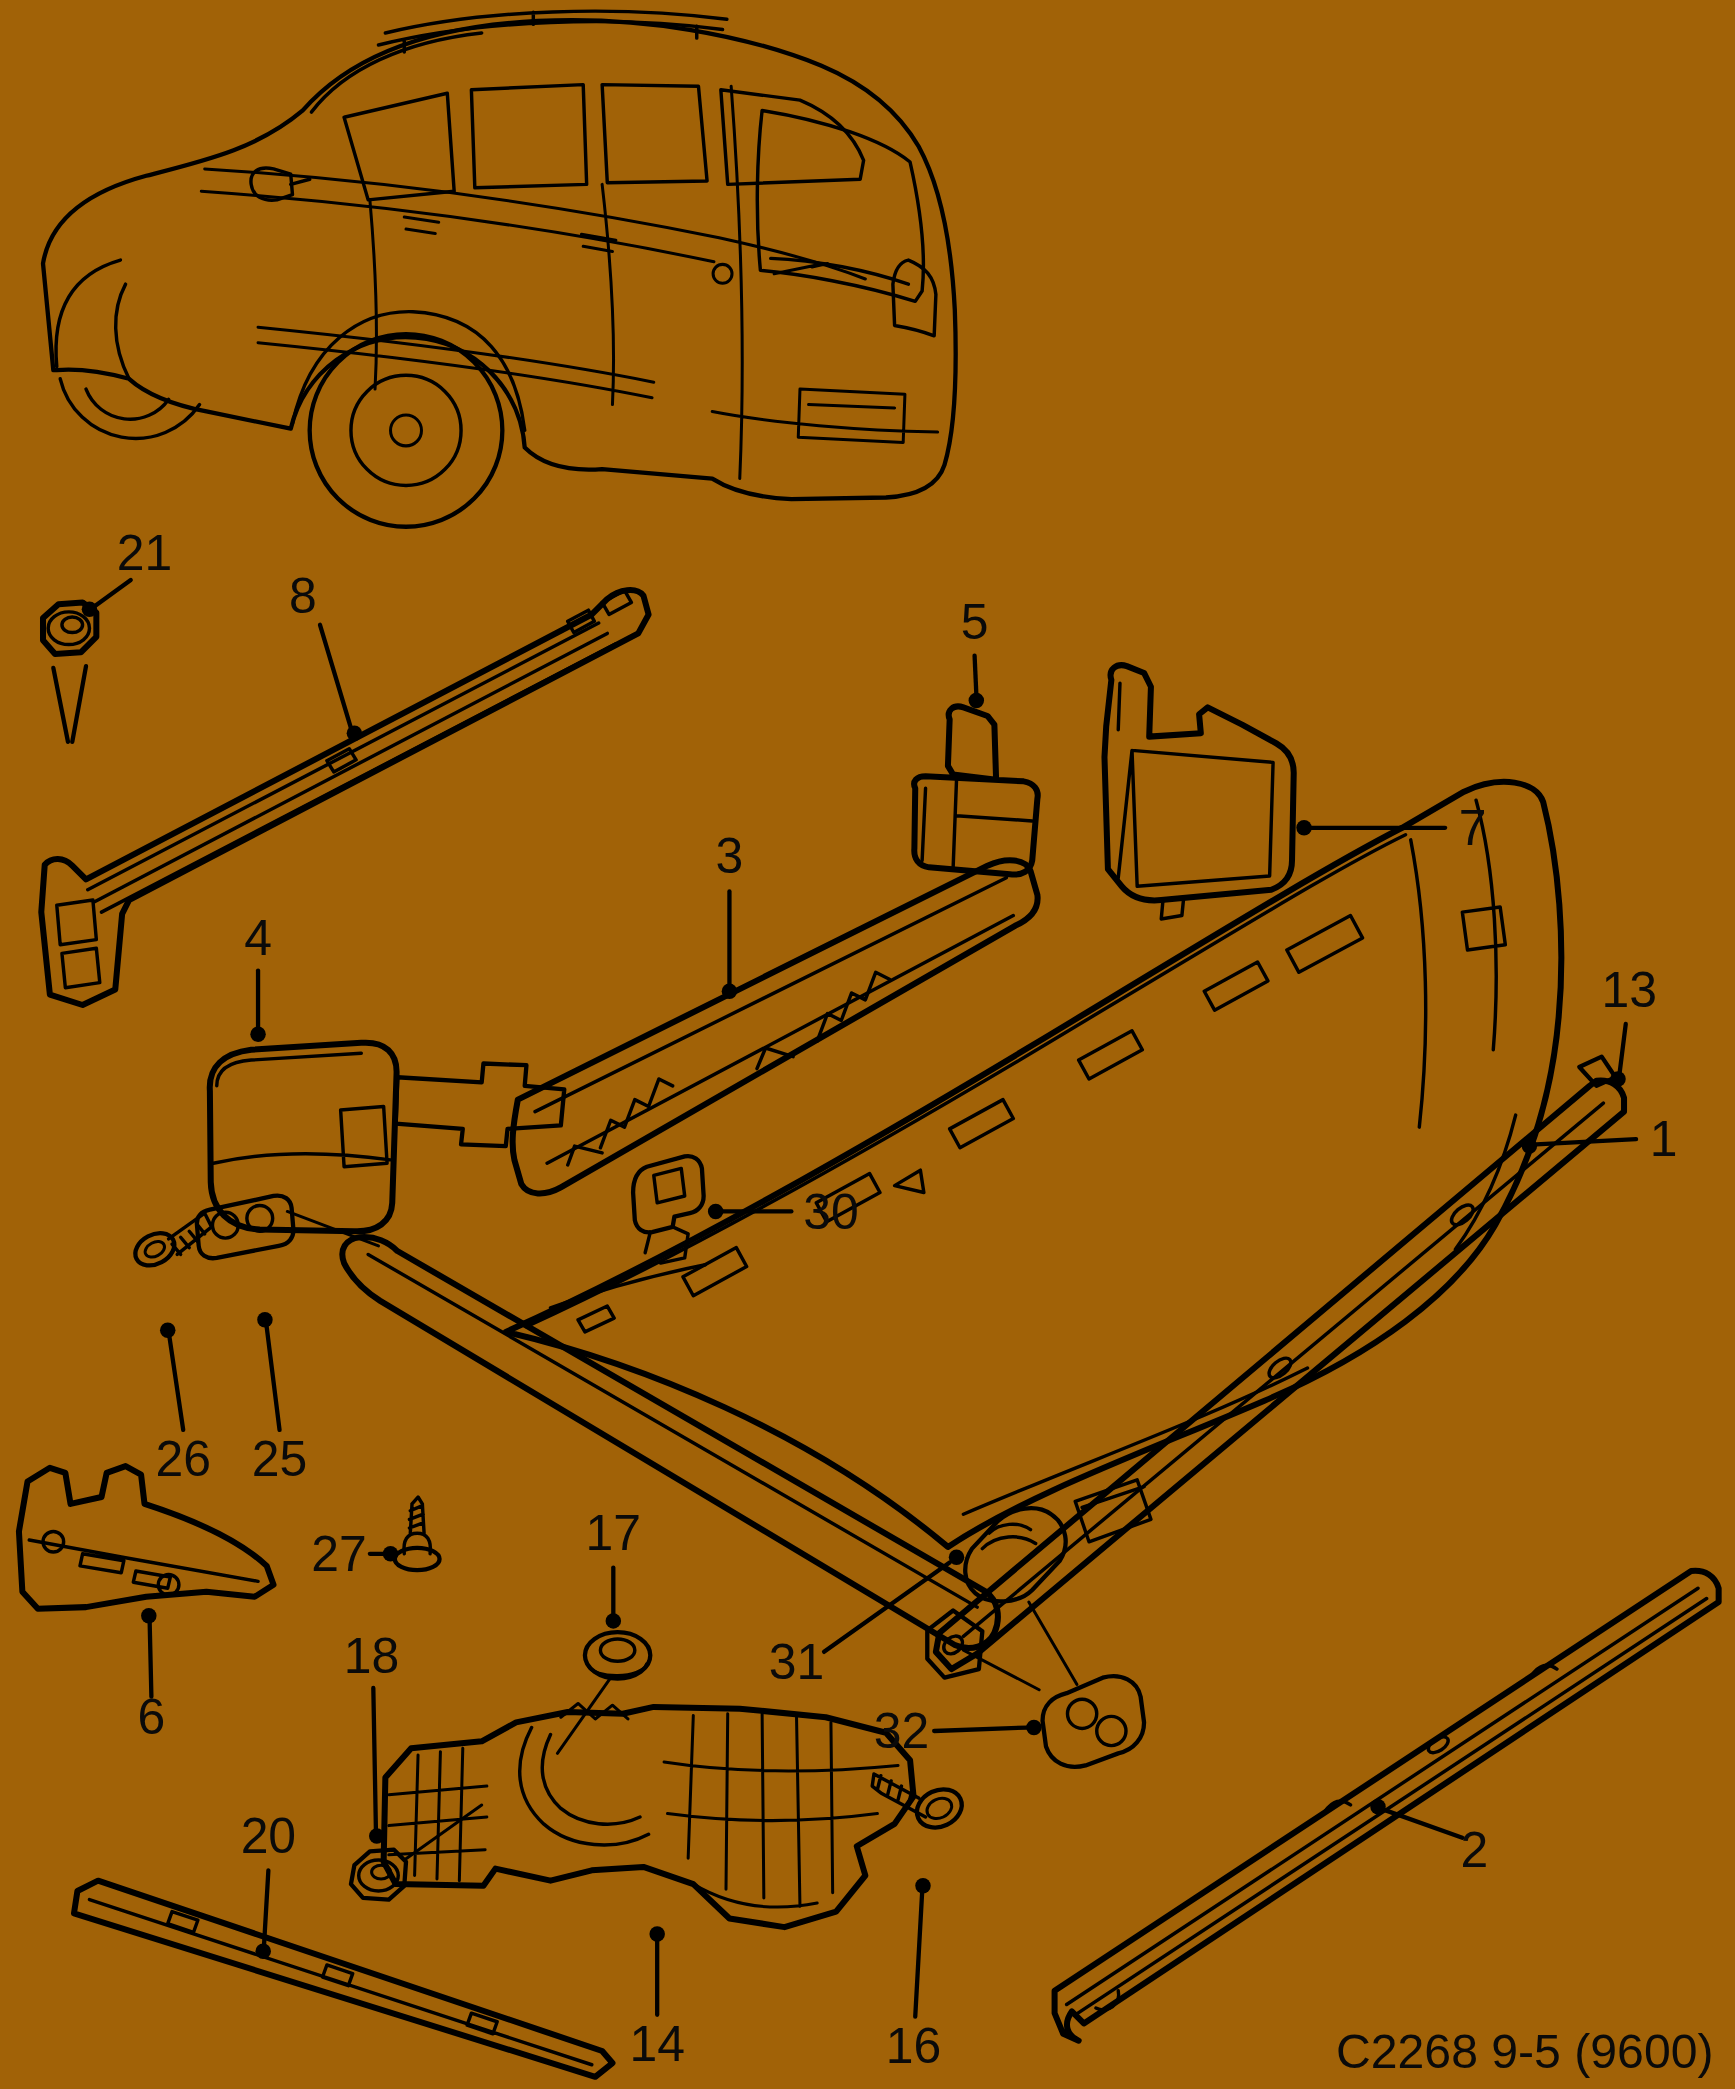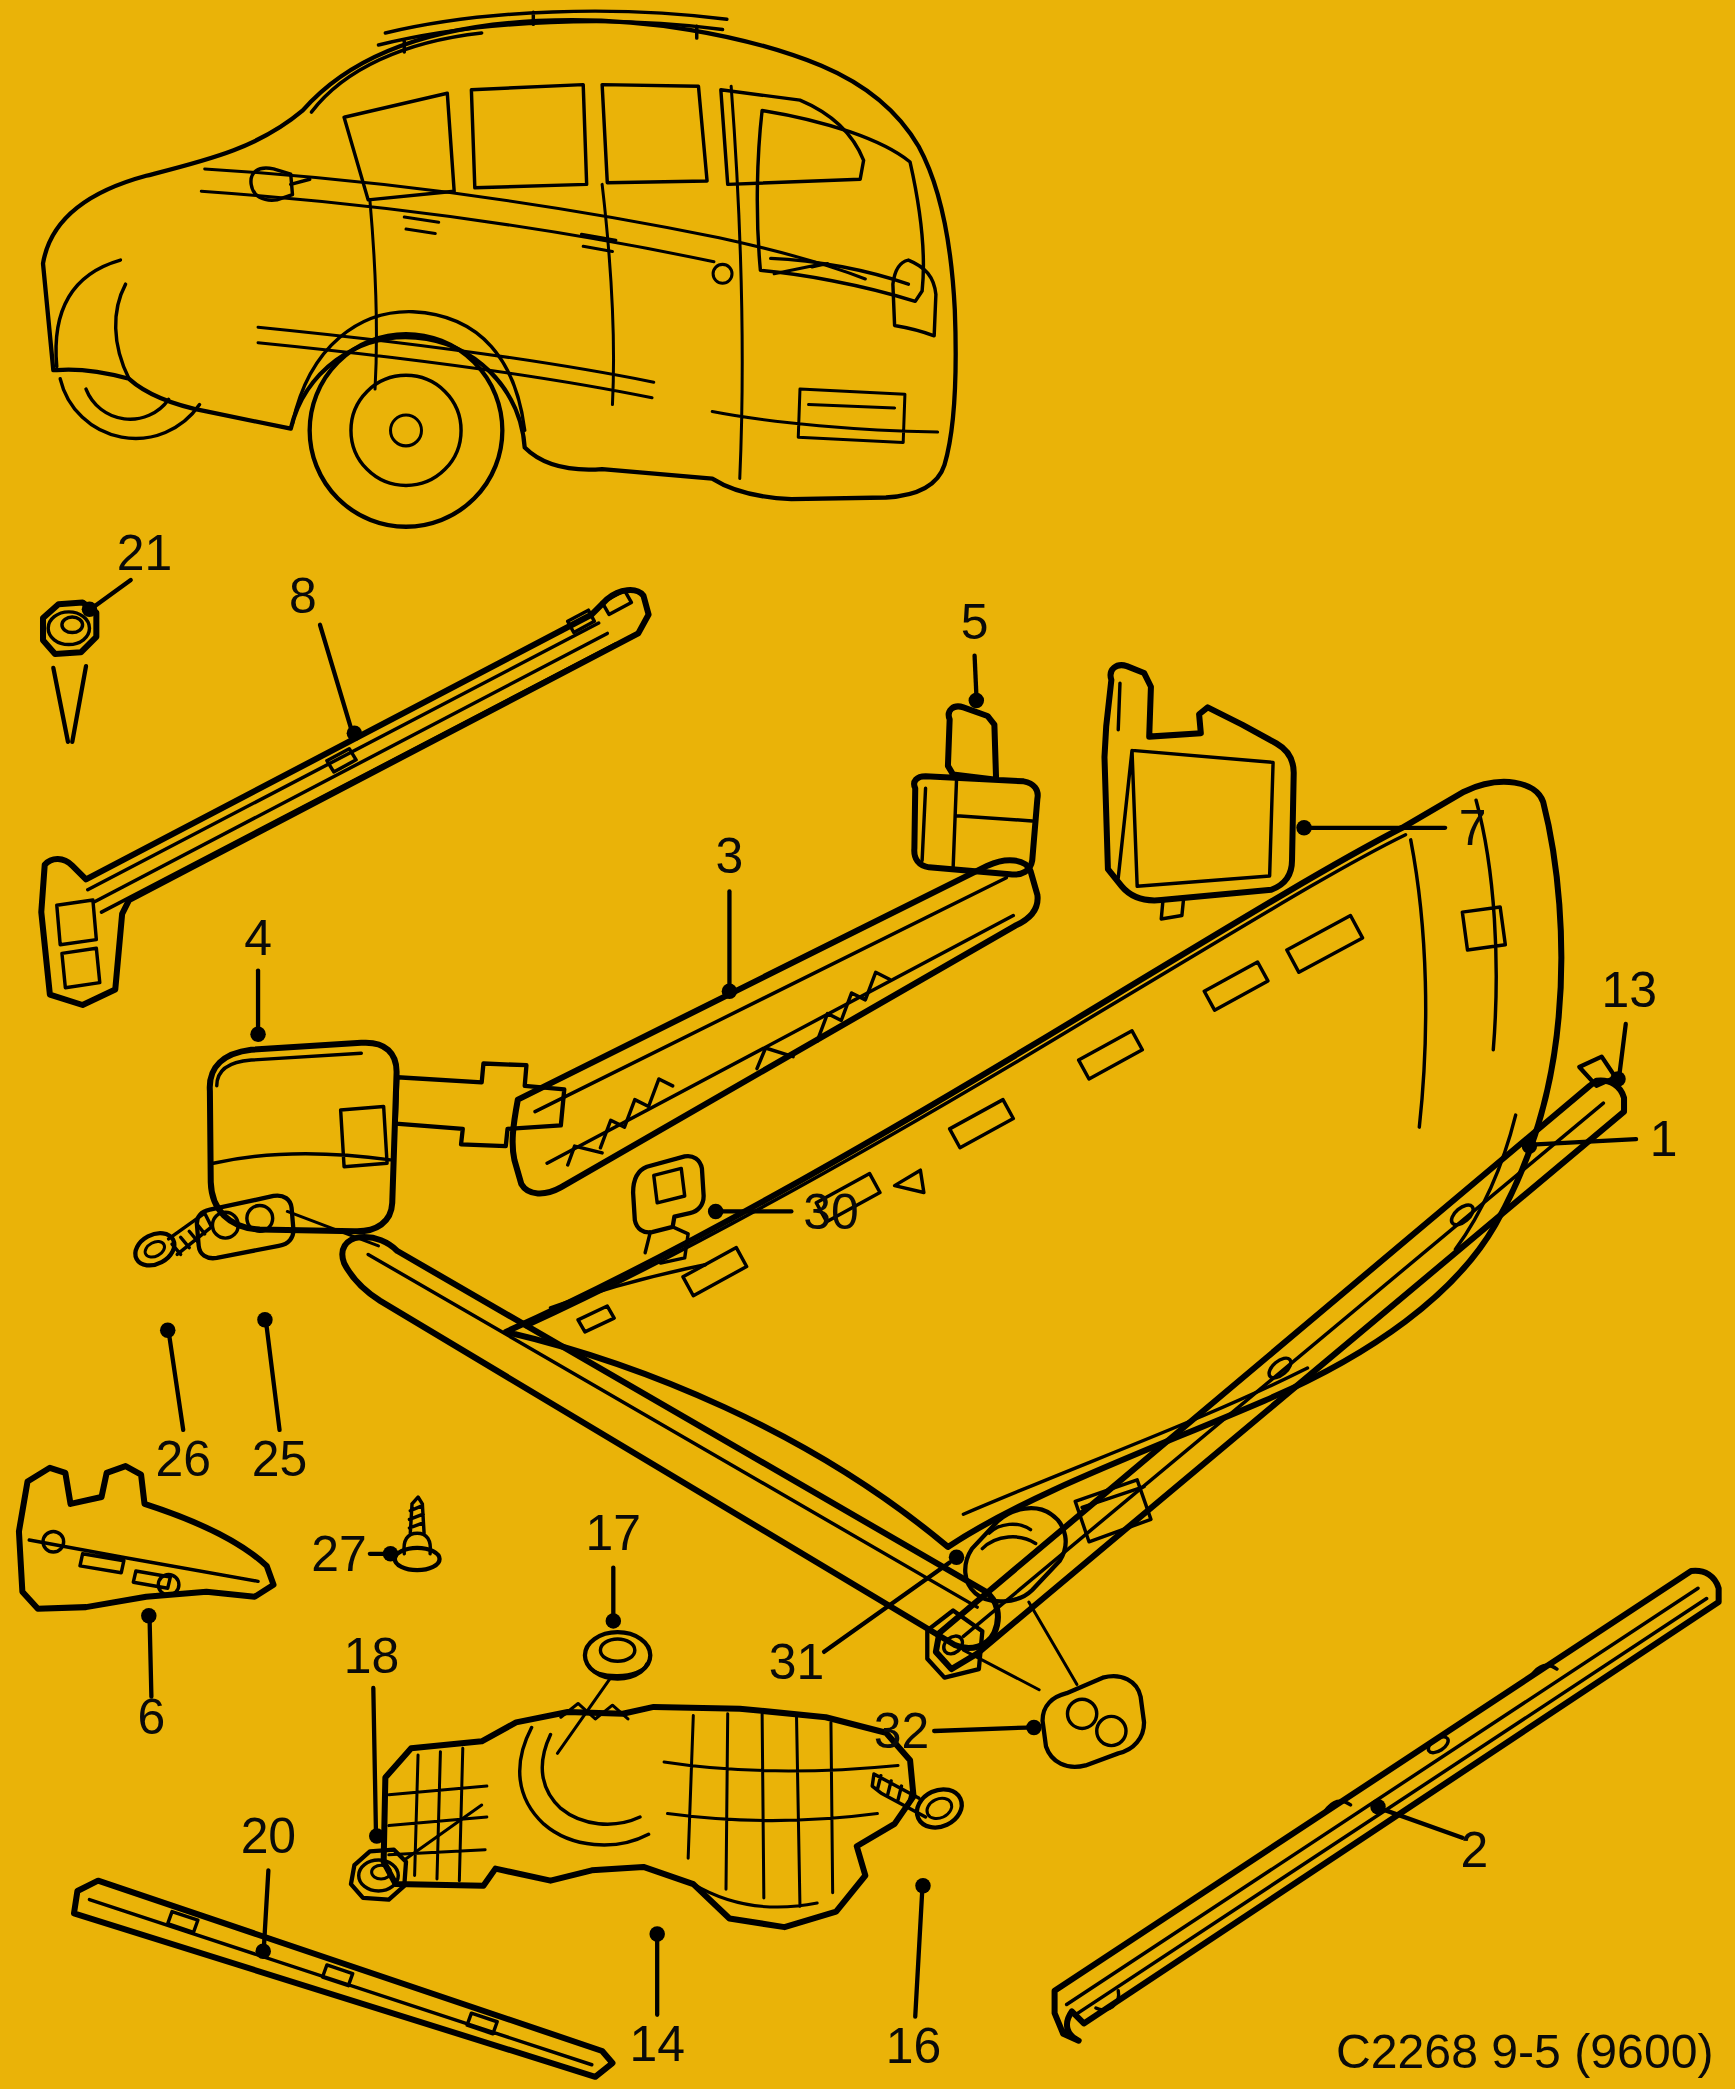--- a/index.html
+++ b/index.html
@@ -1,16 +1,16 @@
 <!DOCTYPE html>
 <html style="font-size:13.8px"><head>
 <meta charset="utf-8">
 <style>
   html,body{margin:0;padding:0;background:#ffffff}
-  .stage{position:relative;width:1735px;height:2090px;background:#eab308;overflow:hidden}
+  .stage{position:relative;width:1735px;height:2090px;background:#a16207;overflow:hidden}
   .stage svg{position:absolute;left:0;top:0}
   .callout{font-family:"Liberation Sans",sans-serif;font-size:58px;fill:#0a0a0a}
   .footer-code{font-family:"Liberation Sans",sans-serif;font-size:56px;fill:#0a0a0a}
   .o{stroke:#000;fill:none;stroke-linejoin:round;stroke-linecap:round}
   .w7{stroke-width:7}
   .w5{stroke-width:5}
   .w4{stroke-width:4}
   .w3{stroke-width:3.5}
   .leader{stroke:#000;stroke-width:5;fill:none;stroke-linecap:round}
   .dot{fill:#000;stroke:none}

